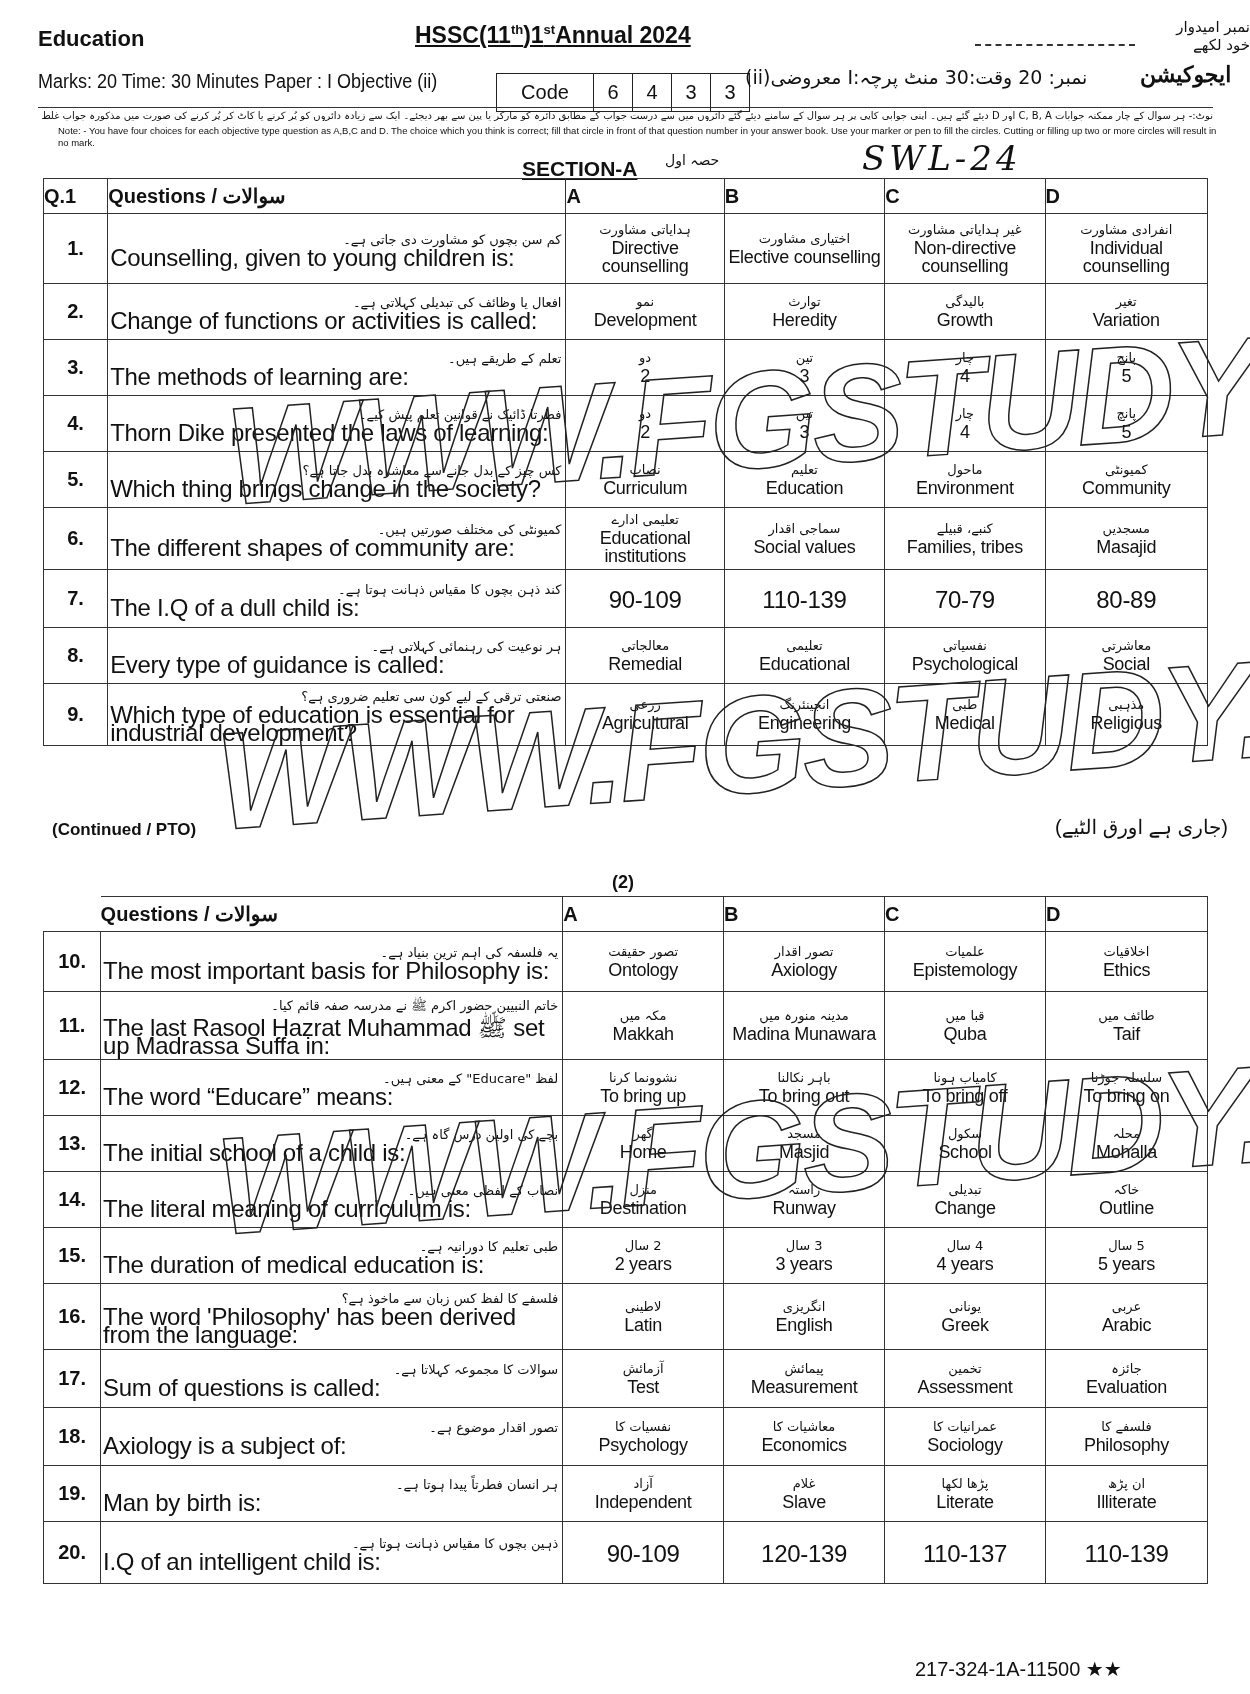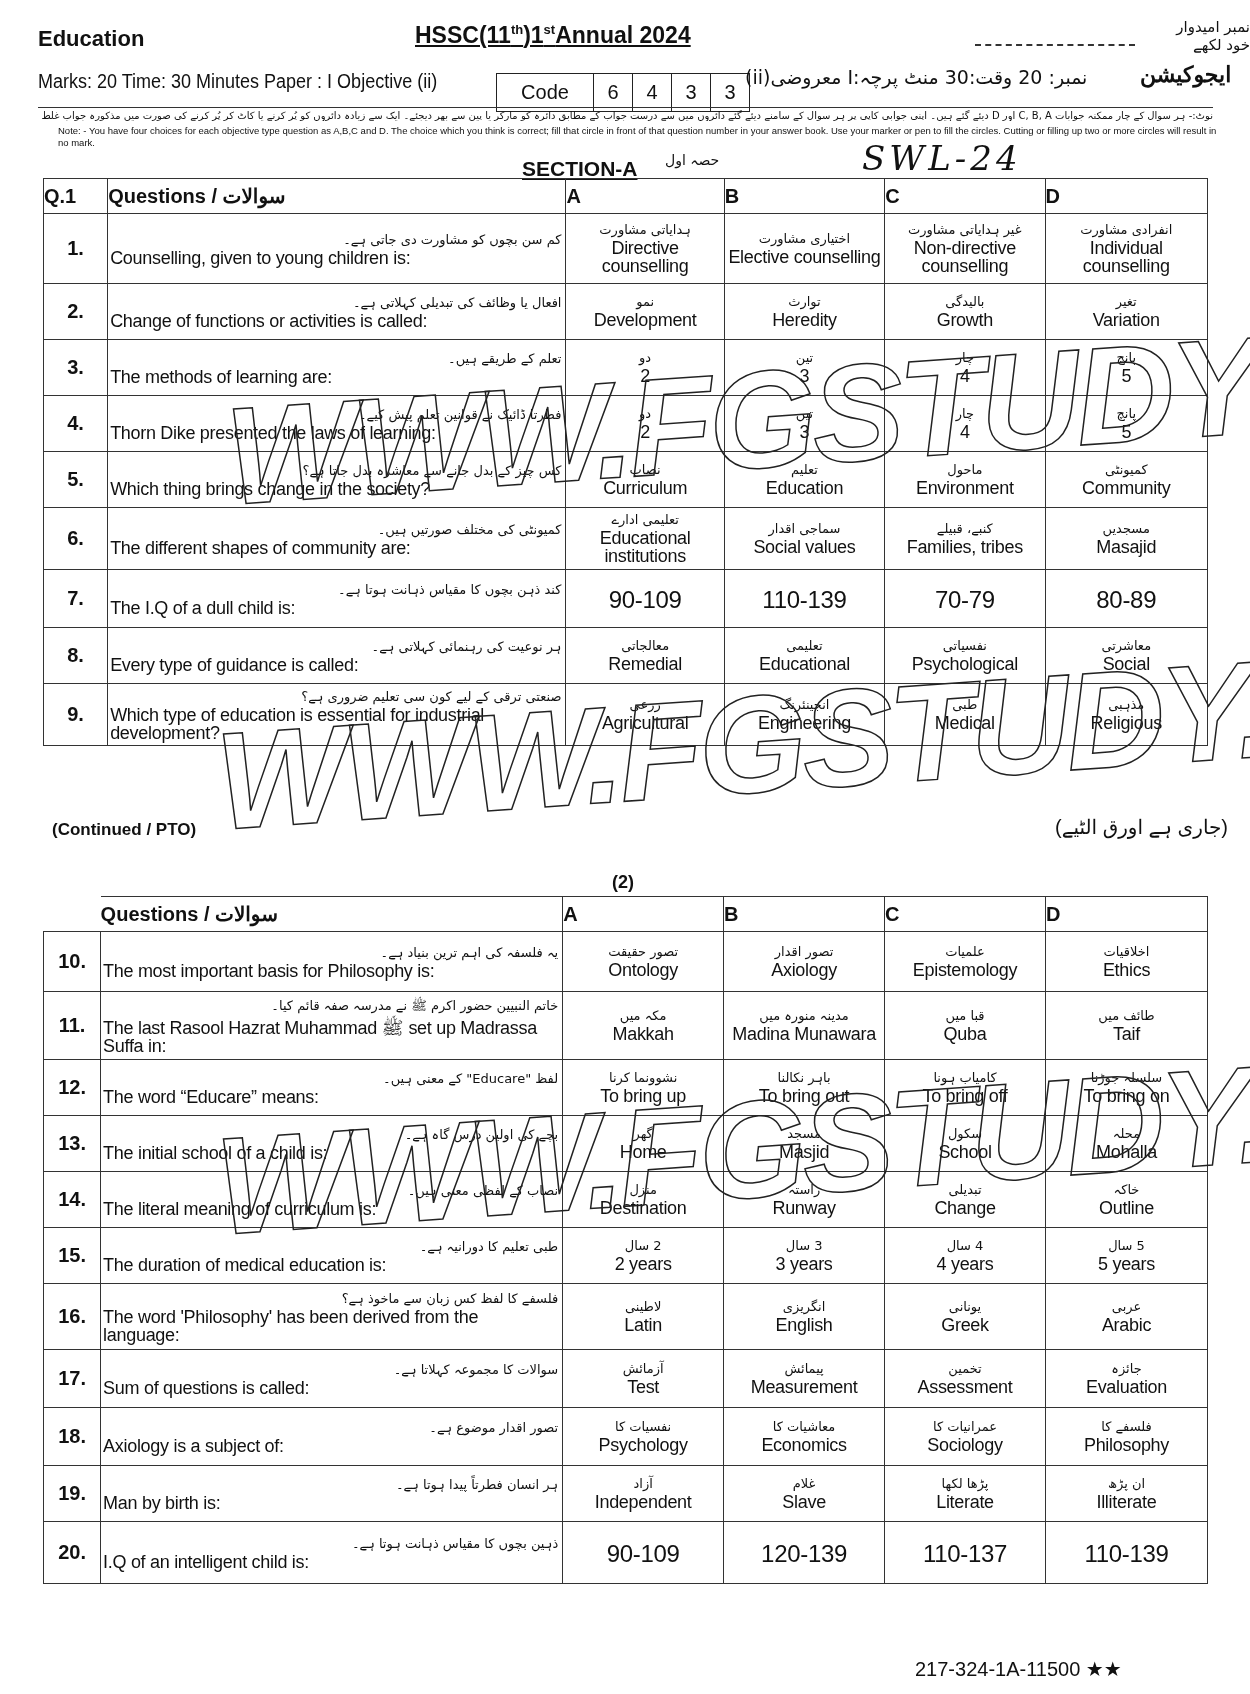--- a/index.html
+++ b/index.html
@@ -21,21 +21,21 @@
   .note-en{left:58px;top:125px;width:1160px;font-size:9.5px;line-height:12px;font-family:"Liberation Sans",sans-serif;}
   .section{left:522px;top:150px;font-size:21px;font-weight:bold;font-family:"Liberation Sans",sans-serif;text-decoration:underline;margin-top:7px;}
   .section-urdu{left:665px;top:152px;font-size:14px;font-family:"DejaVu Sans",sans-serif;}
   .handwrite{left:830px;top:138px;font-size:34px;font-style:italic;font-family:"DejaVu Serif",serif;letter-spacing:4px;margin-left:32px;}
   table.q{position:absolute;border-collapse:collapse;table-layout:fixed;font-family:"Liberation Sans Narrow","Liberation Sans",sans-serif;}
   table.q td,table.q th{border:1.5px solid #333;padding:0;vertical-align:middle;}
   table.q th{font-size:20px;font-weight:bold;height:34px;text-align:left;transform:none;}
   .num{font-weight:bold;font-size:20px;text-align:center;}
   .qcell{position:relative;}
   .qur{display:block;text-align:right;direction:rtl;font-size:13px;font-family:"DejaVu Sans",sans-serif;padding:4px 4px 0 0;}
-  .qen{display:block;font-size:18px;padding:2px 4px 2px 2px;line-height:18px;letter-spacing:-0.3px;}
+  .qen{display:block;font-size:24px;padding:2px 4px 2px 2px;line-height:18px;letter-spacing:-0.3px;}
   .opt{text-align:center;}
   .our{display:block;direction:rtl;font-size:13px;font-family:"DejaVu Sans",sans-serif;margin-bottom:2px;}
   .oen{display:block;font-size:18px;line-height:18px;letter-spacing:-0.3px;}
   .oen.big{font-size:24px;}
   .continued{left:52px;top:820px;font-size:17px;font-weight:bold;}
   .continued-ur{left:1055px;top:815px;font-size:20px;direction:rtl;font-family:Liberation Sans, sans-serif;}
   .page2{left:612px;top:872px;font-size:18px;font-weight:bold;}
   .footer-code{left:915px;top:1657px;font-size:20px;font-family:"Liberation Sans",sans-serif;}
   .watermark{font-family:"Liberation Sans",sans-serif;font-weight:bold;font-style:italic;font-size:138px;color:transparent;-webkit-text-stroke:1.5px #222;letter-spacing:-4px;transform:rotate(-4deg);white-space:nowrap;pointer-events:none;}
   .wm1{left:225px;top:330px;}

